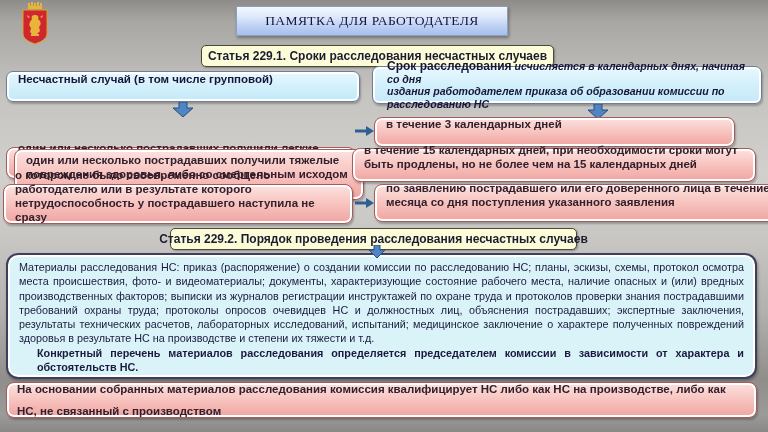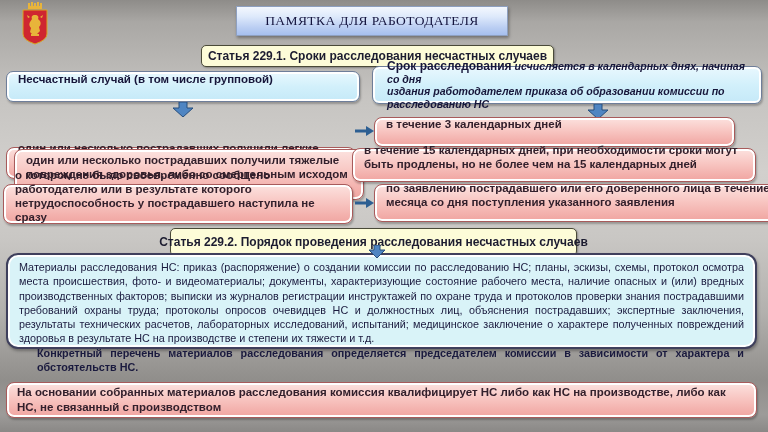--- a/index.html
+++ b/index.html
@@ -33,21 +33,21 @@
   .yellow-head {
     background: #fdfcd8;
     border: 1.5px solid #4a4a38;
     border-radius: 5px;
     box-shadow: 1px 1px 2px rgba(0,0,0,0.3);
     display: flex; align-items: center; justify-content: center;
     font-weight: bold; font-size: 12px; color: #1c1c30;
     white-space: nowrap;
   }
   .yh1 { left: 201px; top: 45px; width: 353px; height: 22px; }
-  .yh2 { left: 170px; top: 228px; width: 407px; height: 28px; }
+  .yh2 { left: 170px; top: 228px; width: 407px; height: 22px; }
 
   
   .box-blue {
     background: linear-gradient(180deg, #e9f8fe 0%, #d2f0fb 50%, #c5e9f8 100%);
     border: 1.5px solid #6e7e9a;
     border-radius: 7px;
     box-shadow: inset 0 0 0 2px #ffffff, 1px 2px 2px rgba(0,0,0,0.25);
     color: #16163a;
   }
   .box-pink {
@@ -73,38 +73,38 @@
 
   .lp1 { left: 6px;   top: 115px; width: 350px; height: 32px; margin-top: 32px; }
   .rp1 { left: 374px; top: 117px; width: 361px; height: 30px; }
   .lp2 { left: 14px;   top: 149px; width: 350px; height: 51px; }
   .rp2 { left: 352px; top: 148px; width: 404px; height: 34px; }
   .lp3 { left: 3px;   top: 184px; width: 350px; height: 40px; }
   .rp3 { left: 374px; top: 184px; width: 464px; height: 38px; }
 
   
   .big-box {
-    left: 6px; top: 253px; width: 751px; height: 96px;
+    left: 6px; top: 253px; width: 751px; height: 126px;
     background: #d9f3f8;
     border: 2px solid #3f3f5c;
     border-radius: 12px;
     box-shadow: inset 0 0 0 2px #ffffff, 1px 2px 3px rgba(0,0,0,0.3);
     padding: 5px 11px 20px 11px;
     color: #1a1a3e;
     font-size: 10.8px; line-height: 14.3px;
   }
   .big-box p.reg { text-align: justify; }
   .big-box p.bld { font-weight: bold; text-align: justify; margin-left: 18px; }
 
   
   .bottom-pink {
     left: 6px; top: 382px; width: 751px; height: 36px;
     border-radius: 8px;
     display: flex; align-items: center;
-    font-weight: bold; font-size: 11.5px; line-height: 15px;
+    font-weight: bold; font-size: 11.5px; line-height: 22px;
     padding: 2px 10px;
   }
 
   
   .arrow { line-height: 0; }
 
   
   .emblem { left: 18px; top: 2px; width: 34px; height: 44px; }
 </style>
 </head>

